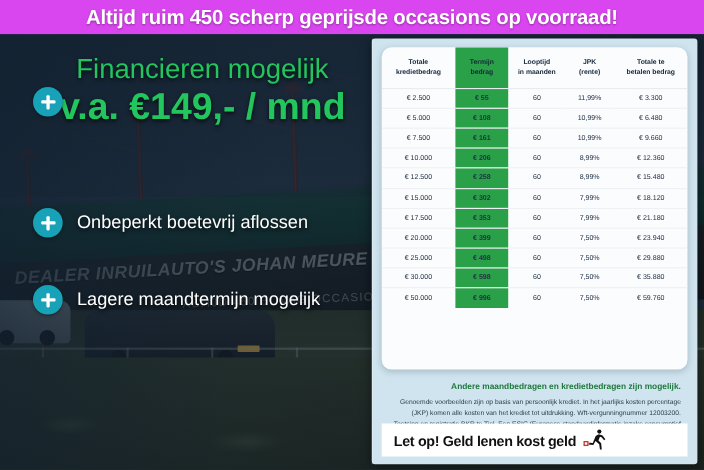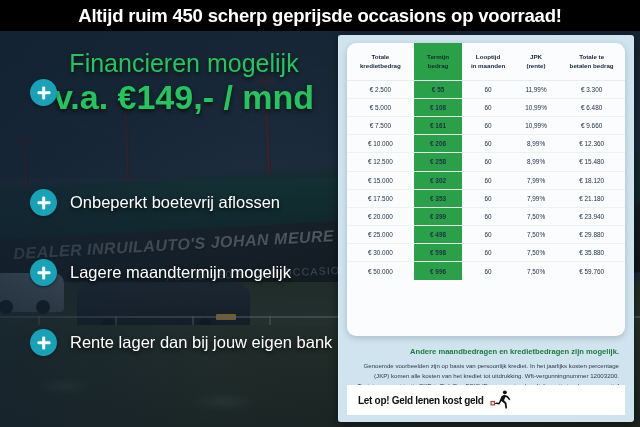--- a/index.html
+++ b/index.html
@@ -149,21 +149,21 @@
       linear-gradient(100deg, rgba(18,33,48,.86) 0%, rgba(20,34,48,.55) 38%, rgba(14,24,34,.42) 100%);
   }
   .photo-dark-top {
     position: absolute; left: 0; top: 0; width: 100%; height: 42%;
     background: linear-gradient(rgba(24,40,56,.92), rgba(24,40,56,.35));
   }
 
   
   .banner {
     position: absolute; left: 0; top: 0; width: 640px; height: 31px;
-    background: #000000;
+    background: #d946ef;
     display: flex; align-items: center; justify-content: center;
     z-index: 30;
   }
   .banner-text {
     color: #ffffff;
     font-size: 18.5px;
     font-weight: bold;
     letter-spacing: -.2px;
     text-shadow: 0 1px 2px rgba(0,0,0,.35);
     white-space: nowrap;
@@ -287,21 +287,21 @@
   }
   .warnbar {
     position: absolute; left: 9px; bottom: 7px;
     width: 278px; height: 30px;
     background: #ffffff;
     display: flex; align-items: center;
     padding-left: 11px;
     gap: 6px;
   }
   .warn-text {
-    font-size: 10px;
+    font-size: 13px;
     font-weight: bold;
     color: #111111;
     letter-spacing: -.3px;
     white-space: nowrap;
   }
   .runner-icon { display: block; }
 
   .panel-edge {
     position: absolute; left: 338px; top: 35px;
     width: 296px; height: 387px;
@@ -382,24 +382,20 @@
     <div class="bullet b2">
       <div class="plus-icon"></div>
       <div class="bullet-label">Onbeperkt boetevrij aflossen</div>
     </div>
 
     <div class="bullet b3">
       <div class="plus-icon"></div>
       <div class="bullet-label">Lagere maandtermijn mogelijk</div>
     </div>
 
-    <div class="bullet b4">
-      <div class="plus-icon"></div>
-      <div class="bullet-label">Rente lager dan bij jouw eigen bank</div>
-    </div>
   </div>
 
   <div class="panel">
 
     <div class="card">
       <table class="rates">
         <colgroup>
           <col class="col-a">
             <col class="col-b">
             <col class="col-c">

